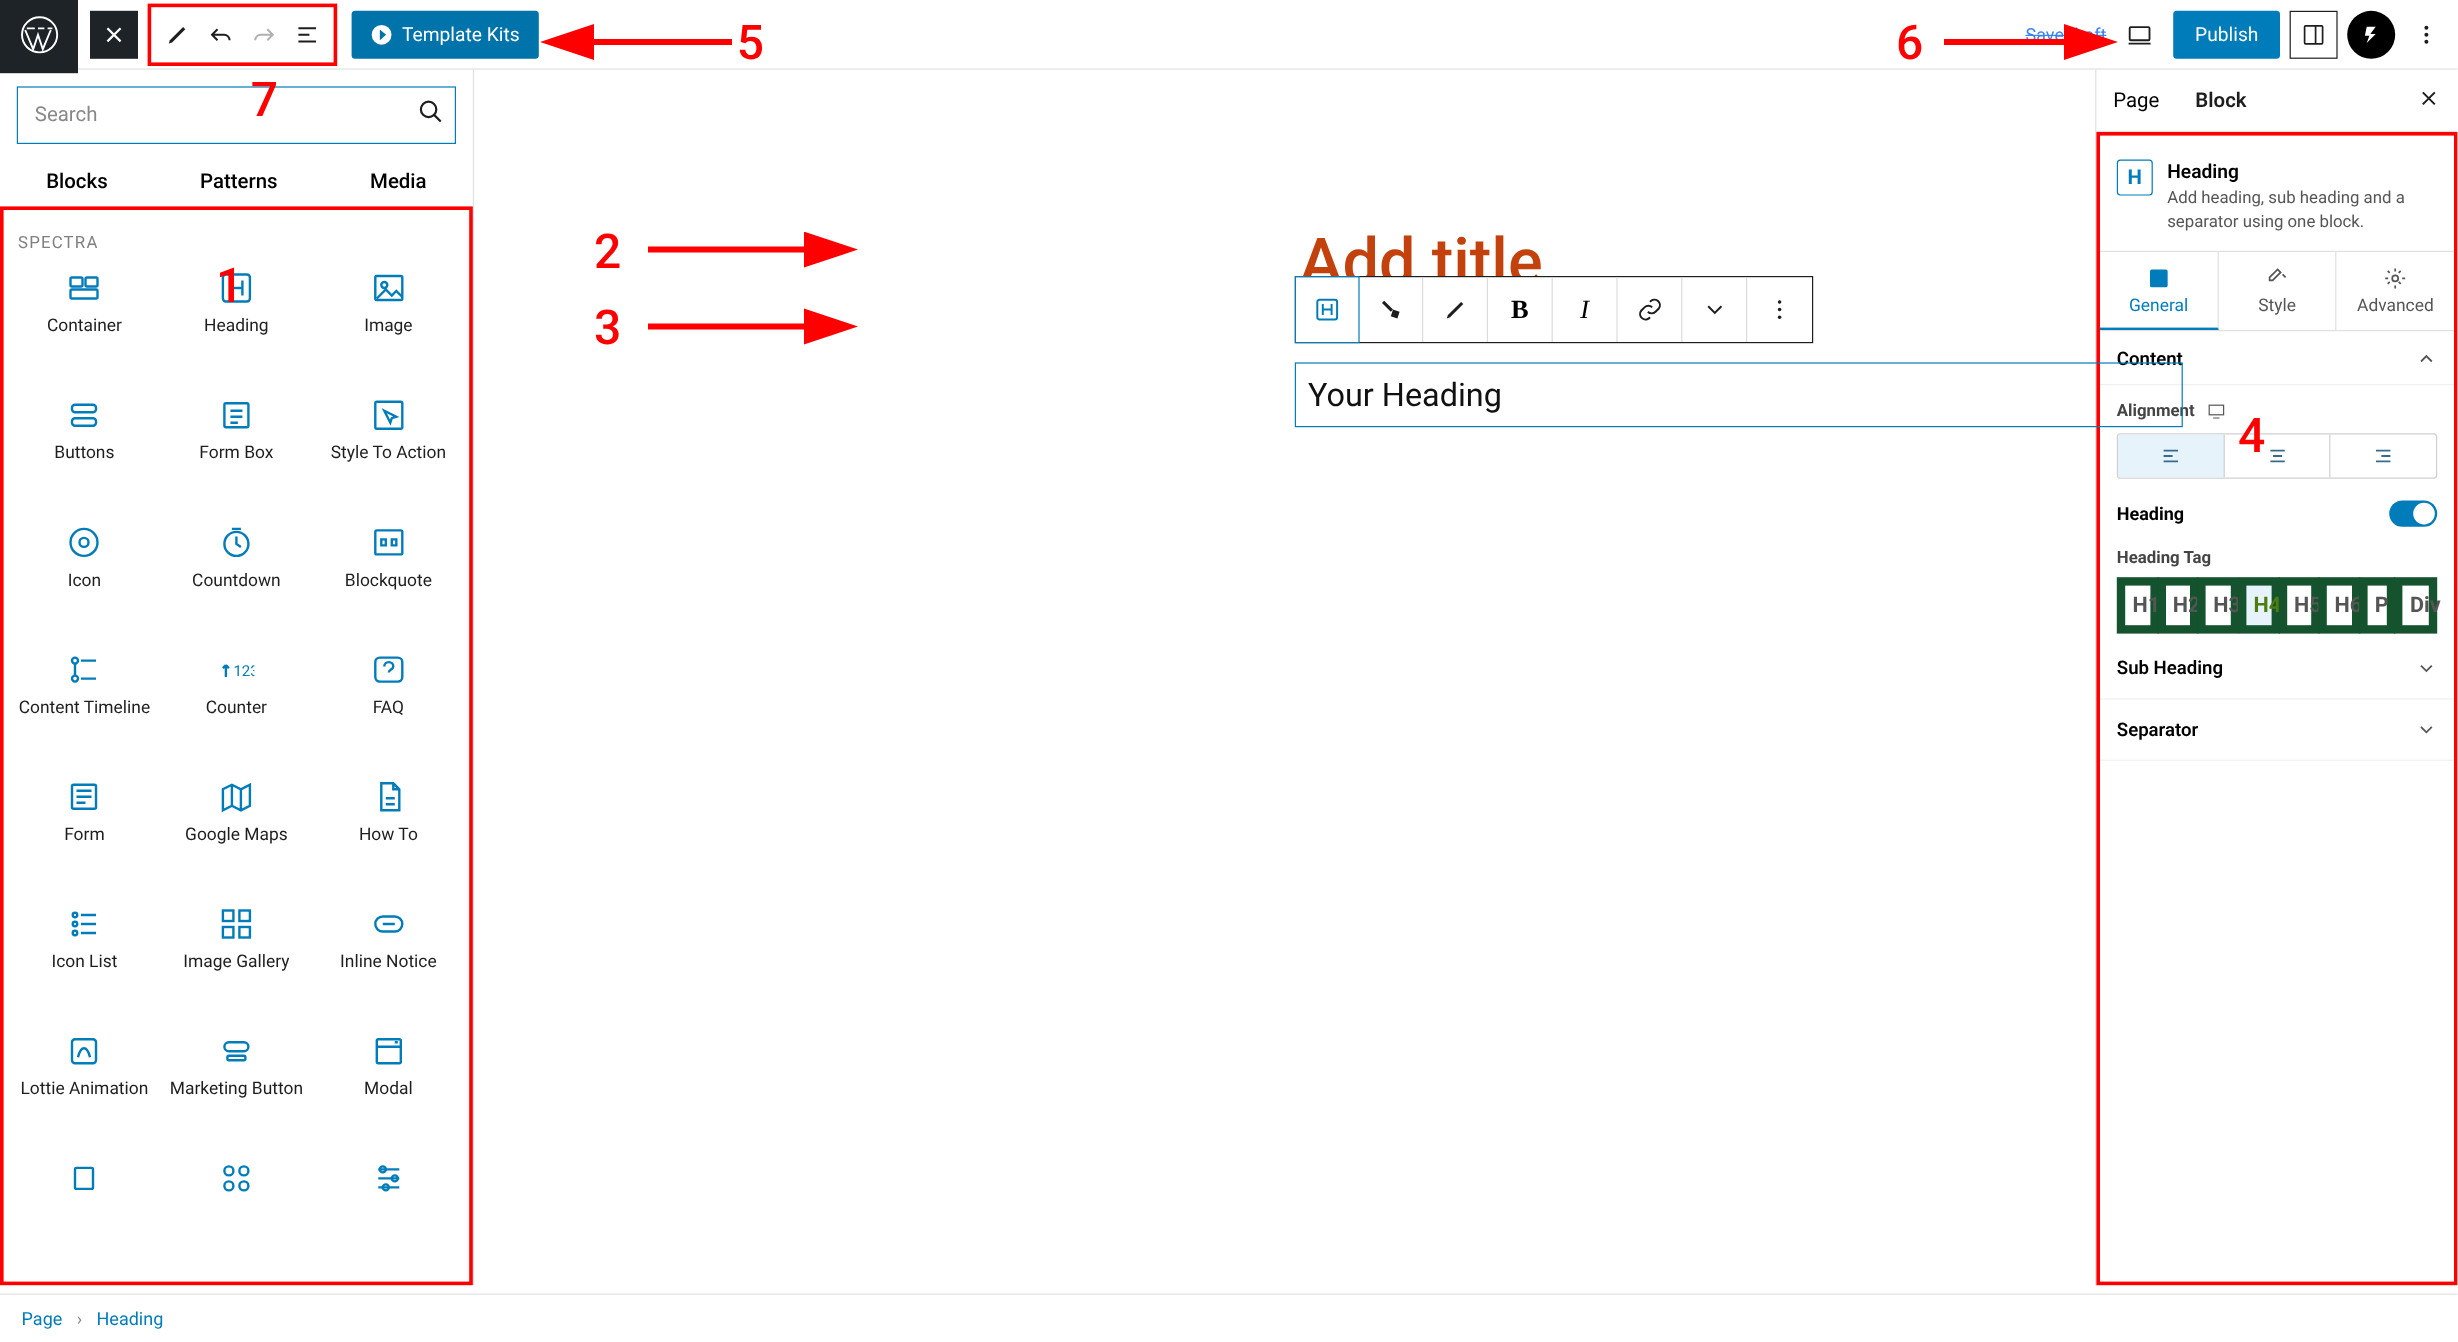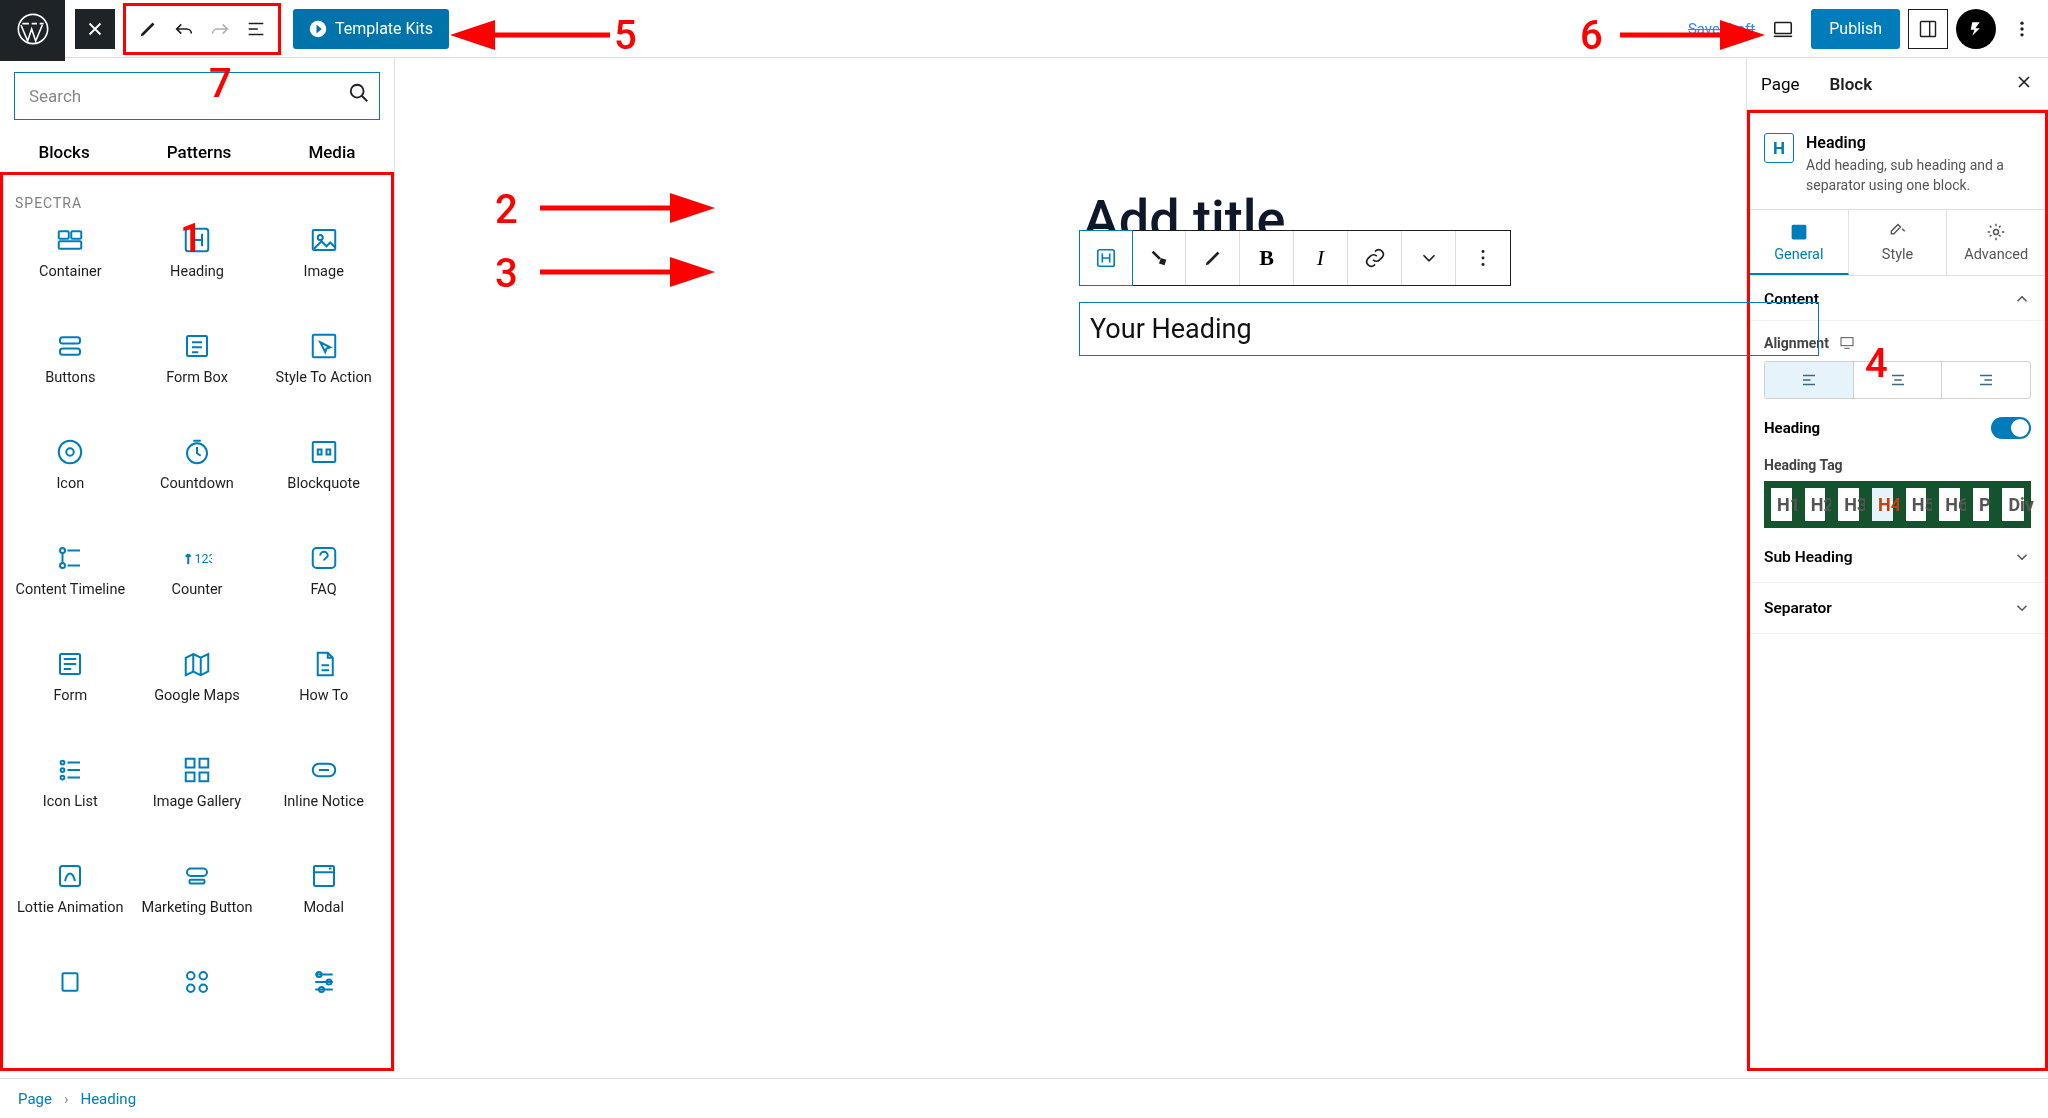--- a/index.html
+++ b/index.html
@@ -43,21 +43,21 @@
   .search-icon { position:absolute; right:24px; top:24px; width:22px;height:22px; fill:none; stroke:#1e1e1e; stroke-width:2;}
   .left-tabs { display:flex; justify-content:space-around; padding: 8px 0 10px; }
   .left-tabs span { font-size:17px; font-weight:500; cursor:pointer; }
   .blocks-wrap { border:3px solid #ff0000; flex:1; padding:18px 4px 8px; overflow:hidden; position:relative; }
   .panel-section-label { font-size:14px; letter-spacing:1px; color:#808080; text-transform:uppercase; padding:2px 8px 14px; }
   .block-grid { display:grid; grid-template-columns:repeat(3,1fr); row-gap:36px; }
   .block-item { display:flex; flex-direction:column; align-items:center; gap:8px; cursor:pointer; font-size:14.5px; color:#1e1e1e; text-align:center; line-height:1.2; min-height:70px; }
   .block-item svg { width:30px; height:30px; stroke:#007cba; fill:none; stroke-width:1.6; }
 
   .canvas { flex:1; position:relative; padding-top:68px; }
-  .title-placeholder { font-size:54px; color:#0f172a; font-weight:500; position:absolute; left:688px; top:130px; }
+  .title-placeholder { font-size:54px; color:#c2410c; font-weight:500; position:absolute; left:688px; top:130px; }
 
   .block-toolbar { position:absolute; left:684px; top:172px; border:1px solid #1e1e1e; background:#fff; display:flex; height:56px; }
   .bt-btn { width:54px; display:flex; align-items:center; justify-content:center; border-right:1px solid #ddd; cursor:pointer;}
   .bt-btn:last-child { border-right:none; }
   .bt-btn.active { border:1.5px solid #007cba; margin:-1px; z-index:2; }
   .bt-btn svg { width:22px; height:22px; stroke:#1e1e1e; stroke-width:1.8; fill:none; }
   .bt-btn.bold { font-weight:700; font-size:22px; font-family:Georgia,serif;}
   .bt-btn.italic { font-style:italic; font-size:22px; font-family:Georgia,serif;}
 
   .heading-block { position:absolute; left:684px; top:244px; width:740px; border:1.5px solid #007cba; padding:10px 10px; font-size:27px; color:#111; }
@@ -93,21 +93,21 @@
   .align-buttons div:last-child{border-right:none;}
   .align-buttons div.active{ background:#e6f3fb;}
   .align-buttons svg{width:18px;height:18px;stroke:#3a6a8a;stroke-width:2;fill:none;}
   .heading-toggle-row { display:flex; justify-content:space-between; align-items:center; font-size:15px; margin-bottom:18px;}
   .toggle { width:40px; height:22px; background:#007cba; border-radius:12px; position:relative; cursor:pointer;}
   .toggle::after{content:'';position:absolute;right:2px;top:2px;width:18px;height:18px;background:#fff;border-radius:50%;}
   .tag-label { font-size:14px; color:#444; margin-bottom:8px;}
   .tag-buttons { display:flex; gap:0; }
   .tag-buttons div { border:7px solid #14532d; font-size:18px; color:#555; padding:6px 6px; cursor:pointer; margin-left:-1px; min-width:30px; text-align:center;}
   .tag-buttons div:first-child{margin-left:0;}
-  .tag-buttons div.active{ background:#e6f3fb; color:#c2410c;text-align:right;}
+  .tag-buttons div.active{ background:#e6f3fb; color:#4d7c0f;text-align:right;}
 
   .collapsed-row { padding:16px 14px; display:flex; justify-content:space-between; align-items:center; font-size:15.5px; font-weight:600; border-bottom:1px solid #f0f0f0; cursor:pointer;}
   .collapsed-row svg{width:18px;height:18px;stroke:#555;stroke-width:2;fill:none;}
 
   .breadcrumb { position:absolute; left:0; bottom:0; height:40px; width:100%; border-top:1px solid #e0e0e0; display:flex; align-items:center; padding:0 18px; gap:12px; font-size:15px; color:#007cba;}
   .breadcrumb span{cursor:pointer;}
   .breadcrumb .sep{color:#888;}
 
   
   .anno { position:absolute; color:#ff0000; font-size:40px; font-weight:500; pointer-events:none; z-index:50;}

